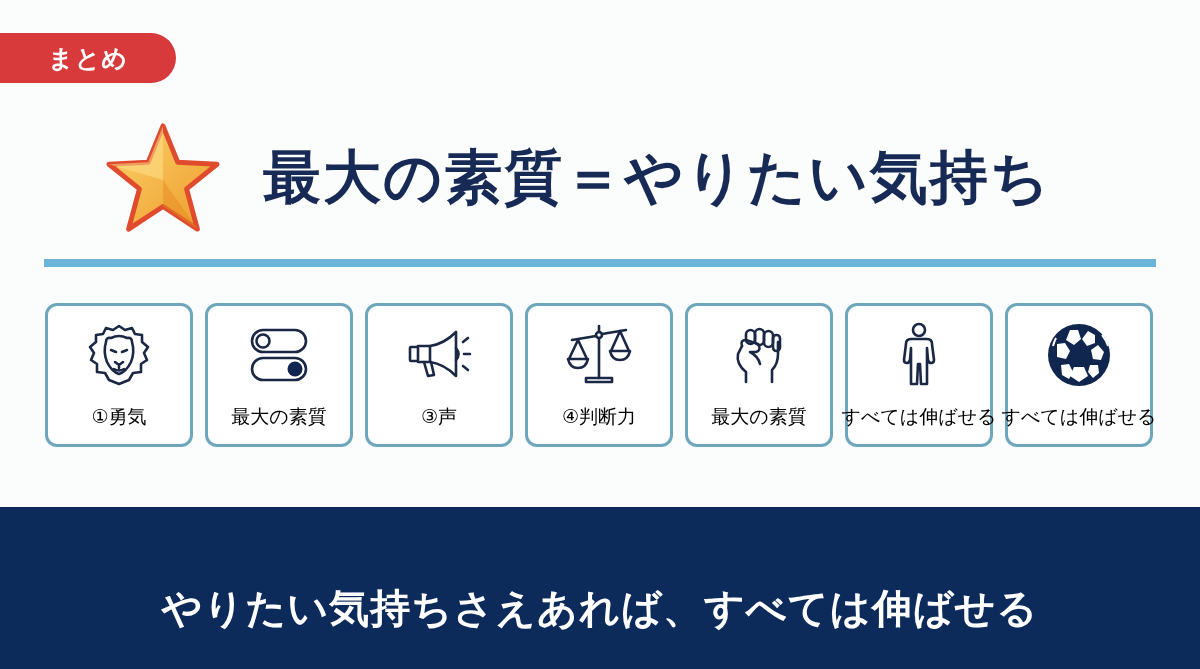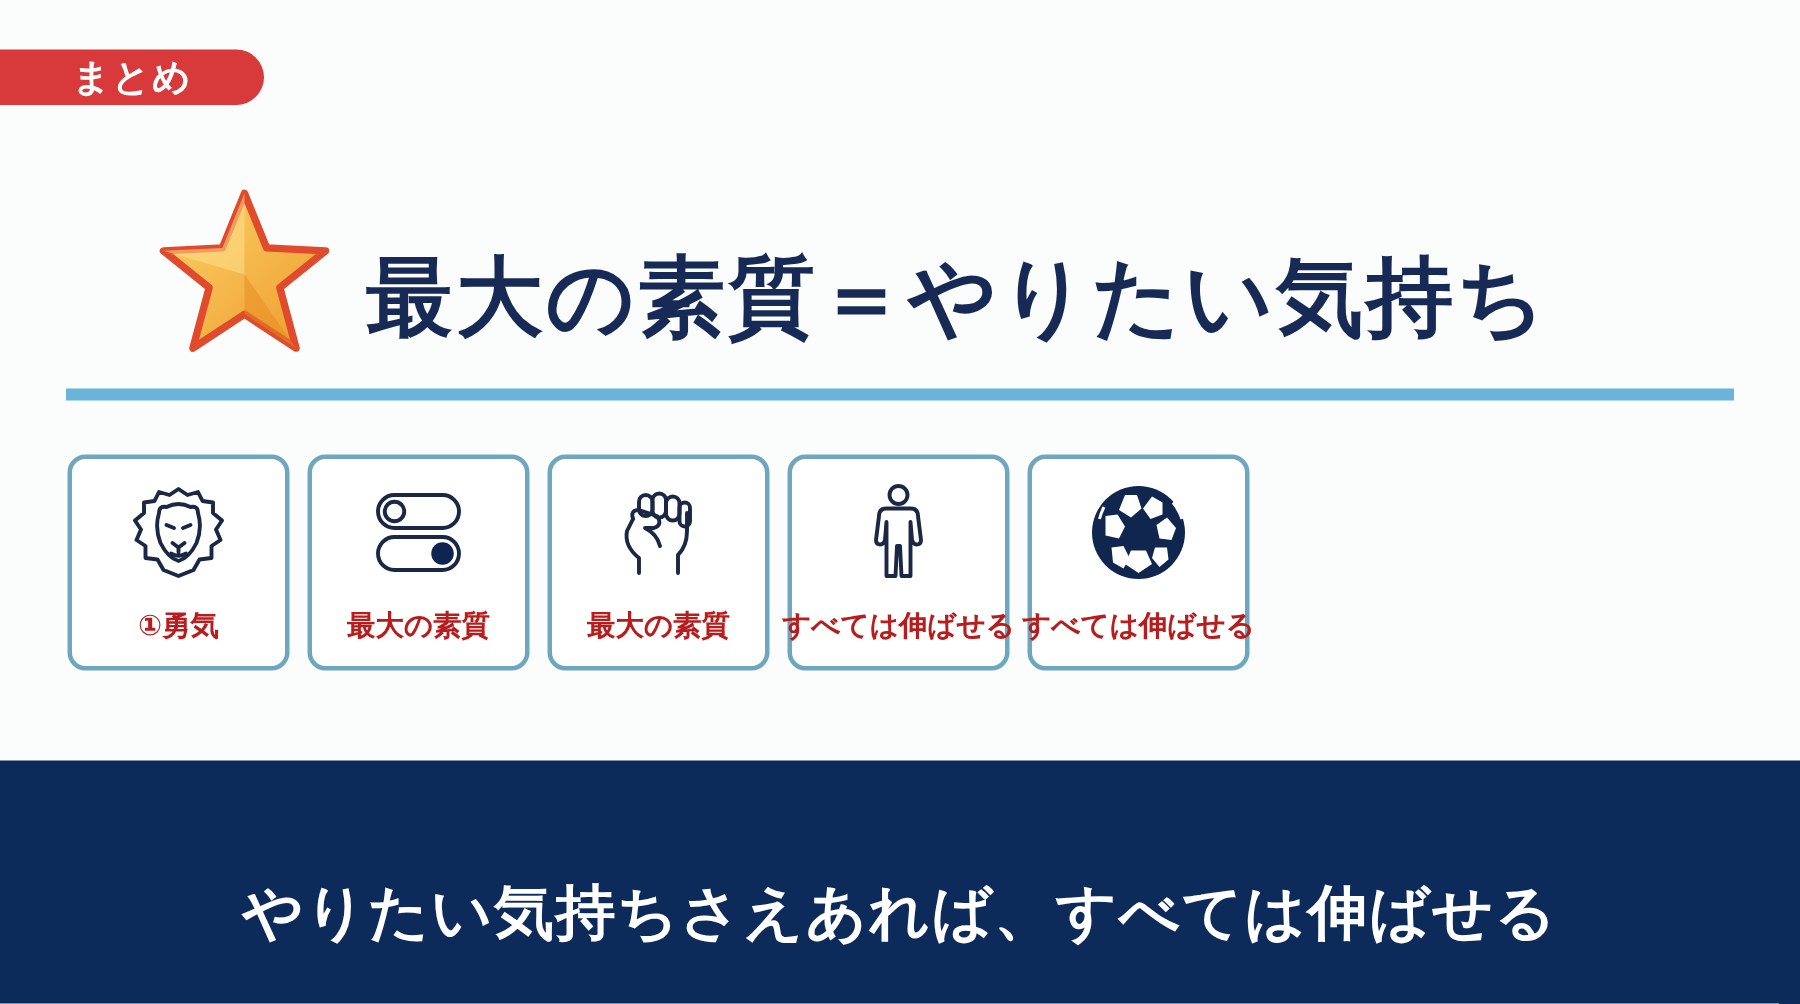--- a/index.html
+++ b/index.html
@@ -2,29 +2,29 @@
 <html><head>
 <meta charset="utf-8">
 <style>
   html, body { margin:0; padding:0; }
   body {
     width:1200px; height:669px; overflow:hidden; position:relative;
     background:#fbfcfc;
     font-family: "DejaVu Sans", "Liberation Sans", sans-serif;
   }
   .tag {
-    position:absolute; left:0; top:33px; width:176px; height:37px;
+    position:absolute; left:0; top:33px; width:176px; height:50px;
     background:#d8393a; border-radius:0 28px 28px 0;
     color:#fff; font-weight:bold; font-size:25px;
     display:flex; align-items:center; justify-content:center;
     letter-spacing:1px;
   }
   .title-row {
     position:absolute; left:104px; top:118px; height:120px;
-    display:flex; align-items:flex-end;
+    display:flex; align-items:center;gap:19px;
   }
   .star { width:118px; height:114px; margin-right:22px; }
   .title {
     font-size:58px; font-weight:bold; color:#162a55; letter-spacing:2px;
     white-space:nowrap;
   }
   .rule {
     position:absolute; left:44px; top:259px; width:1112px; height:8px;
     background:#6bb4d9;
   }
@@ -33,21 +33,21 @@
     display:flex; gap:12px;
   }
   .card {
     width:142px; height:138px;
     border:3px solid #6ea6bd; border-radius:12px; background:#fff;
     display:flex; flex-direction:column; align-items:center;
     box-sizing:content-box;
   }
   .card .icon { width:70px; height:70px; margin-top:14px; }
   .card .label {
-    margin-top:14px; font-size:19px; font-weight:bold; color:#b91c1c;
+    margin-top:14px; font-size:19px; font-weight:normal; color:#000000;
     white-space:nowrap;
   }
   .band {
     position:absolute; left:0; top:507px; width:1200px; height:208px;
     background:#0c2a5a;
     display:flex; align-items:center; justify-content:center;
   }
   .band .slogan {
     color:#fff; font-size:40px; font-weight:bold; letter-spacing:1px;
     margin-top:-6px; white-space:nowrap;
@@ -93,21 +93,44 @@
   <div class="card">
     <svg class="icon" viewBox="0 0 70 70">
       <rect class="s" x="8" y="10" width="54" height="22" rx="11"></rect>
       <circle class="s" cx="19" cy="21" r="6.5"></circle>
       <rect class="s" x="8" y="38" width="54" height="22" rx="11"></rect>
       <circle cx="51" cy="49" r="7.5" fill="#0f2450"></circle>
     </svg>
     <div class="label">最大の素質</div>
   </div>
 
+  <div class="card">
+    <svg class="icon" viewBox="0 0 70 70">
+      <rect class="s" x="6" y="27" width="8" height="14" rx="1"></rect>
+      <path class="s" d="M14 26 L26 26 L26 42 L14 42"></path>
+      <path class="s" d="M26 26 Q40 24 52 12 L52 56 Q40 44 26 42"></path>
+      <path class="s" d="M52 28 Q57 34 52 40"></path>
+      <path class="s" d="M20 42 L24 56 L30 55 L27 42"></path>
+      <path class="s" d="M59 22 L64 18 M60 34 L66 34 M59 46 L64 50"></path>
+    </svg>
+    <div class="label">③声</div>
+  </div>
 
+  <div class="card">
+    <svg class="icon" viewBox="0 0 70 70">
+      <path class="s" d="M35 6 L35 12"></path>
+      <circle class="s" cx="35" cy="15" r="3"></circle>
+      <path class="s" d="M8 20 L32 16 M38 14 L62 10"></path>
+      <path class="s" d="M35 18 L35 58"></path>
+      <path class="s" d="M22 58 L48 58 L48 62 L22 62 Z"></path>
+      <path class="s" d="M14 20 L5 39 M14 20 L23 39 M4 39 L24 39 Q22 48 14 48 Q6 48 4 39 Z"></path>
+      <path class="s" d="M56 11 L47 31 M56 11 L65 31 M46 31 L66 31 Q64 40 56 40 Q48 40 46 31 Z"></path>
+    </svg>
+    <div class="label">④判断力</div>
+  </div>
 
   <div class="card">
     <svg class="icon" viewBox="0 0 70 70">
       <path class="s" d="M22 62 L22 52 Q12 44 14 34 L18 26"></path>
       <path class="s" d="M48 62 L48 50 Q54 44 54 34 L54 22"></path>
       <rect class="s" x="22" y="10" width="9" height="14" rx="4.5"></rect>
       <rect class="s" x="31" y="9" width="9" height="16" rx="4.5"></rect>
       <rect class="s" x="40" y="11" width="9" height="16" rx="4.5"></rect>
       <rect class="s" x="49" y="15" width="7" height="16" rx="3.5"></rect>
       <path class="s" d="M18 26 Q16 20 22 20 L34 24 Q38 30 32 32 L26 32 Q34 36 36 44"></path>

